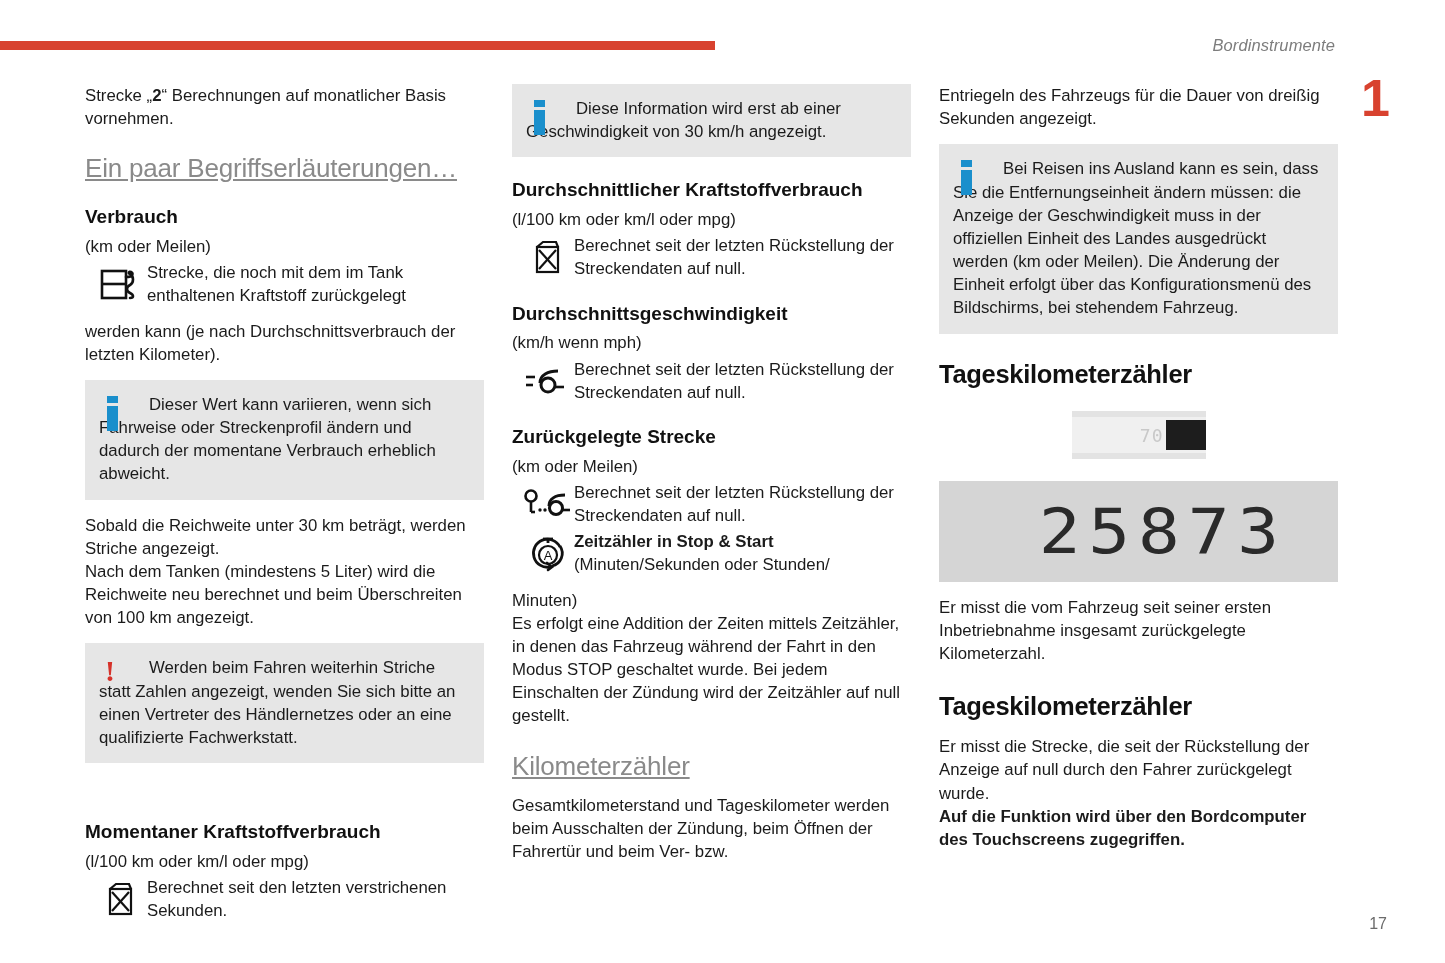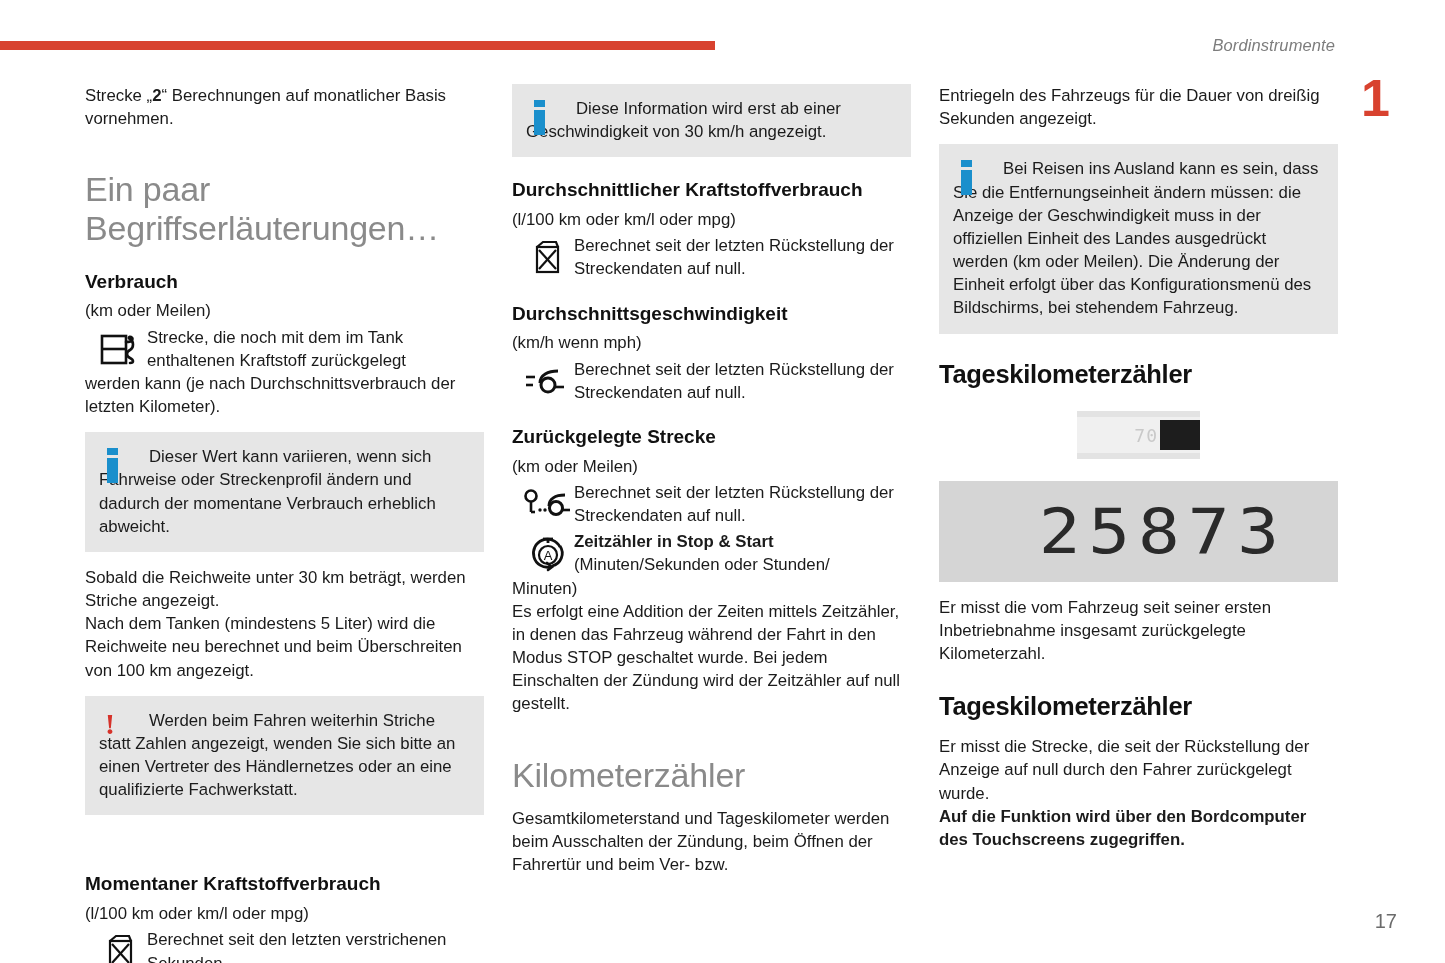--- a/index.html
+++ b/index.html
@@ -42,23 +42,23 @@
     position: absolute;
     right: 55px;
     top: 78px;
     font-size: 52px;
     font-weight: bold;
     color: #d8422f;
     line-height: .8;
   }
   .page-number {
     position: absolute;
-    right: 48px;
+    right: 58px;
     bottom: 30px;
-    font-size: 20px;
+    font-size: 16px;
     color: #6b6b6b;
   }
 
   
   .columns {
     position: absolute;
     left: 85px;
     top: 84px;
     width: 1275px;
     display: flex;
@@ -69,26 +69,27 @@
 
   
   p, .body {
     font-size: 16.8px;
     line-height: 1.38;
     color: #1b1b1b;
   }
   p { margin-bottom: 0; }
 
   .h1-section {
-    font-size: 34px;
+    font-size: 26px;
     font-weight: 400;
     color: #8a8a8a;
     line-height: 1.15;
-    margin: 40px 0 12px 0;
+    margin: 24px 0 12px 0;
     letter-spacing: -.2px;
+    text-decoration: underline;
   }
   .h2 {
     font-size: 25.5px;
     font-weight: bold;
     color: #111111;
     line-height: 1.16;
     margin: 26px 0 14px 0;
     letter-spacing: -.3px;
   }
   .h3 {
@@ -166,30 +167,31 @@
     flex: 1;
     font-size: 16.8px;
     line-height: 1.38;
     color: #1b1b1b;
     padding-top: 1px;
   }
   .hang-after {
     font-size: 16.8px;
     line-height: 1.38;
     color: #1b1b1b;
+    margin-top: 12px;
   }
 
   
   .fig-small-wrap {
     margin: 22px 0 0 0;
     display: flex;
     justify-content: center;
   }
   .fig-small {
-    width: 123px;
+    width: 134px;
     height: 48px;
     background: #f0f0f0;
     position: relative;
     display: flex;
     align-items: center;
     border-top: 6px solid #e3e3e3;
     border-bottom: 6px solid #e3e3e3;
     text-align: center;
   }
   .fig-small .seg-dim {

